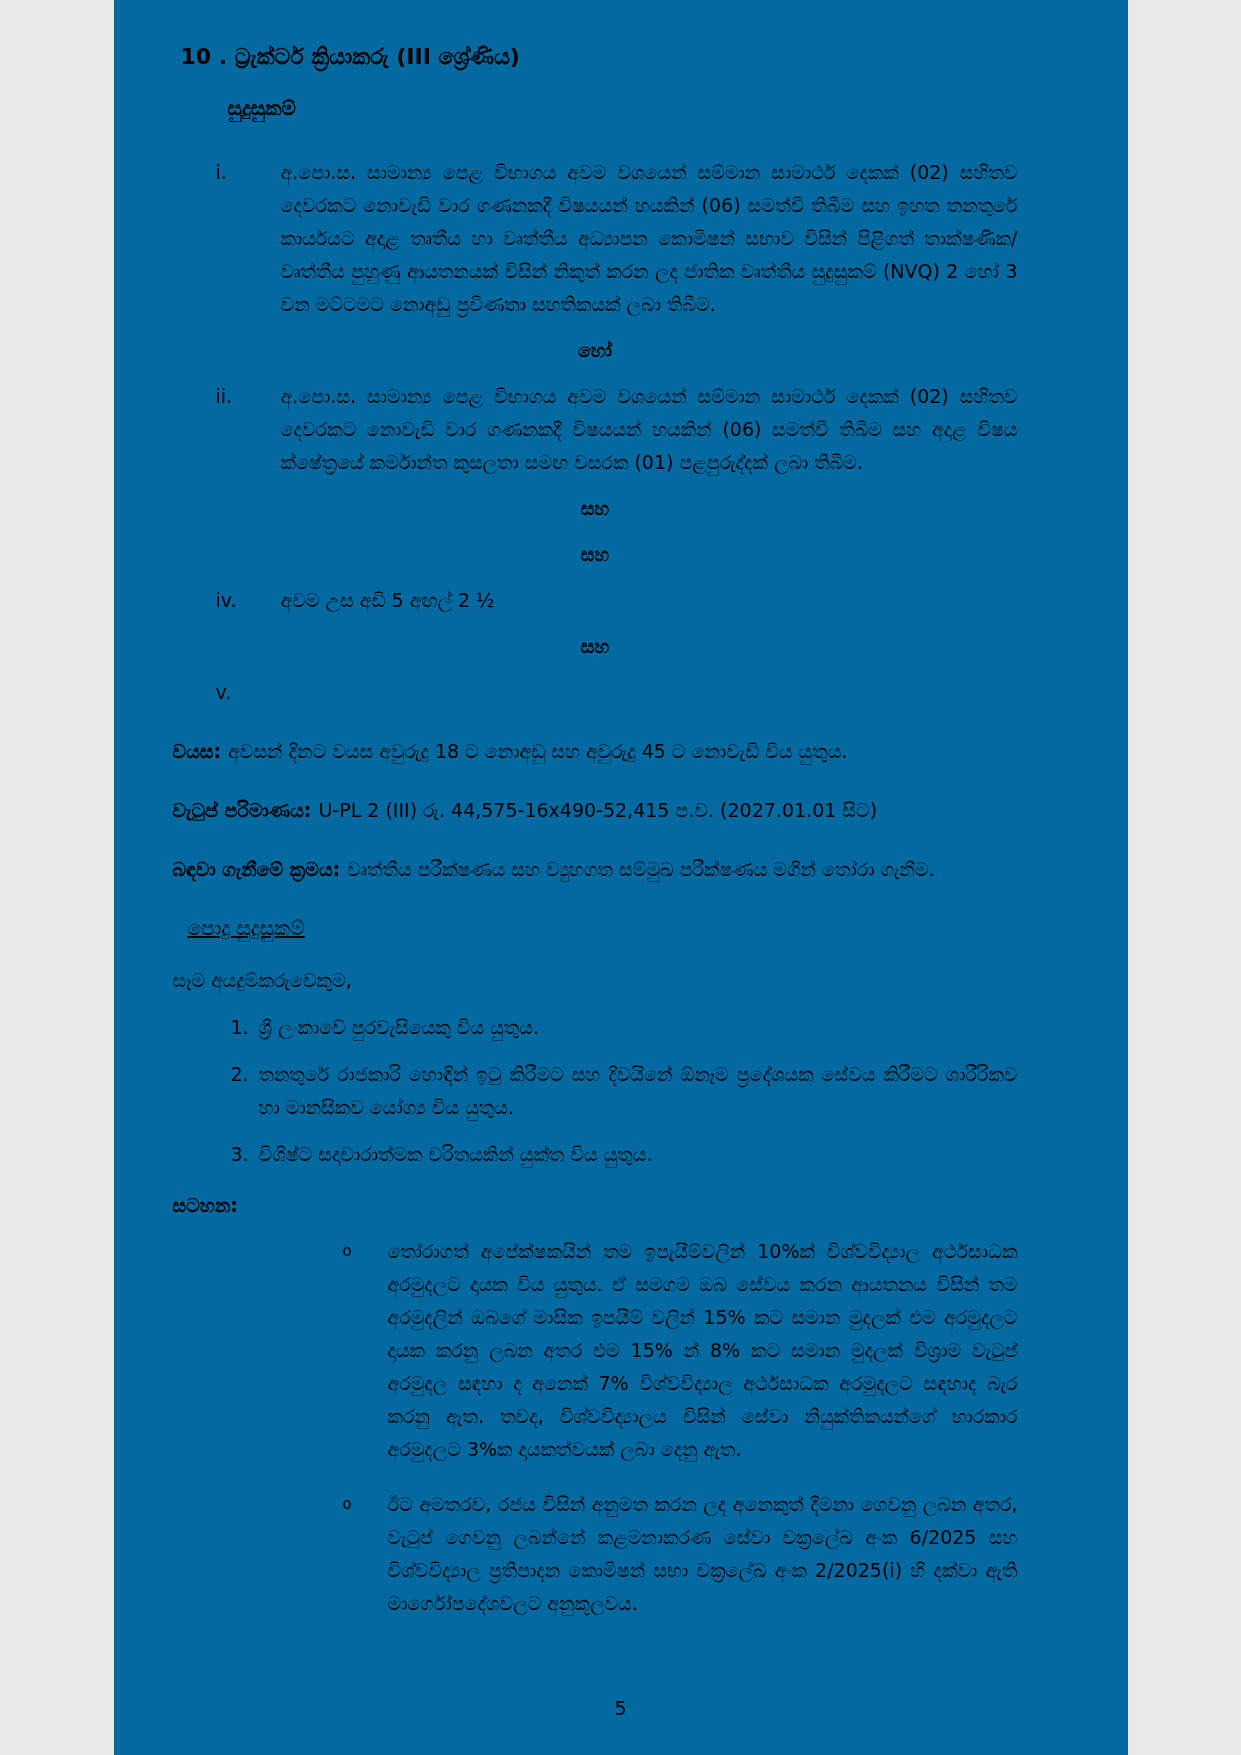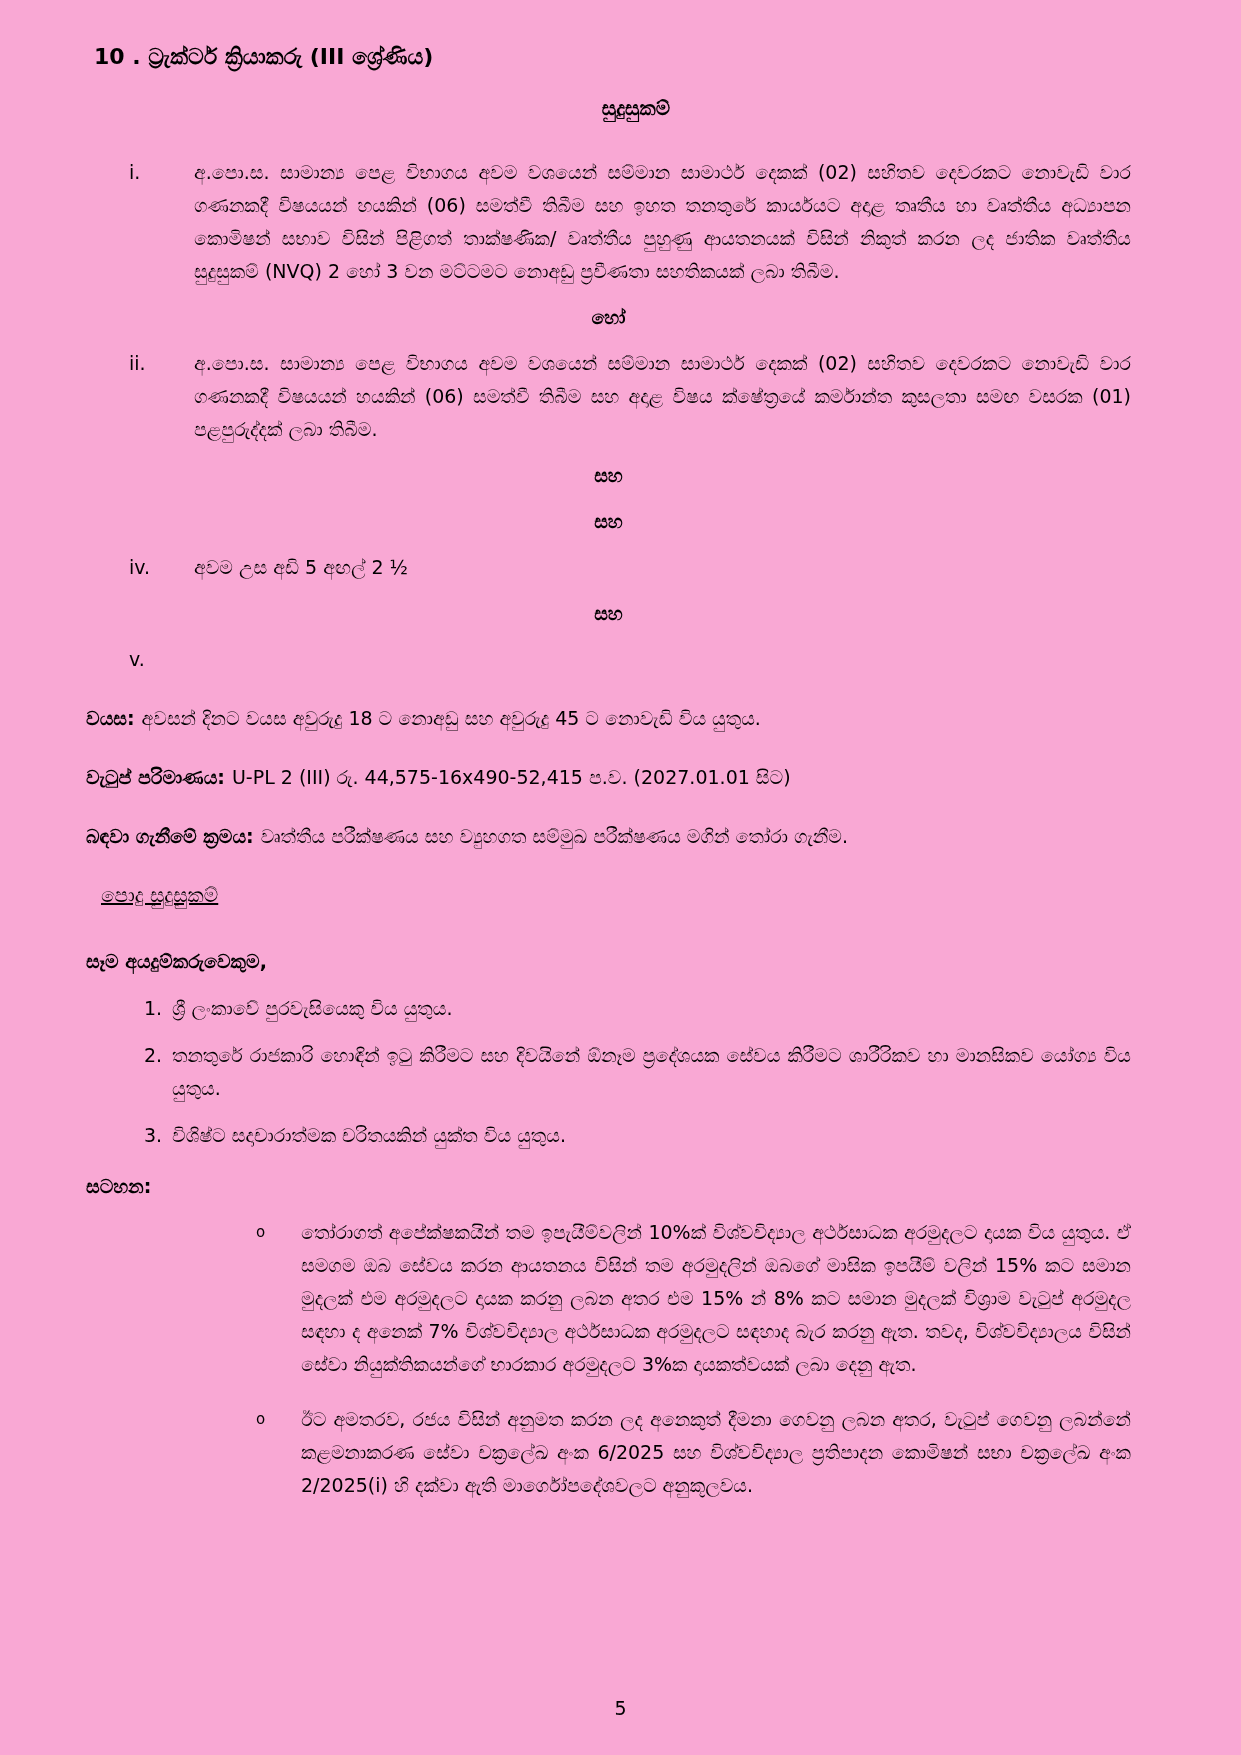--- a/index.html
+++ b/index.html
@@ -1,56 +1,55 @@
 <!DOCTYPE html>
 <html><head>
 <meta charset="utf-8">
 <style>
   html,body { margin:0; padding:0; background:#e8e8e8; }
   .page {
     position:relative;
-    width:1241px; height:1755px;
+    width:1014px; height:1755px;
     margin:0 auto;
-    background:#f9a8d4;
+    background:#0369a1;
     color:#000000;
     font-family:"DejaVu Sans", sans-serif;
     font-size:19px;
     line-height:33px;
     box-sizing:border-box;
-    padding:42px 110px 0 86px;
+    padding:42px 110px 0 59px;
     overflow:hidden;
   }
   .title {
     font-size:22px; line-height:30px;
     font-weight:bold;
     margin:0 0 22px 8px;
   }
   .sub-heading {
     font-size:20px; line-height:28px;
     font-weight:bold;
     margin:0 0 34px 55px;
-    text-align:center;
   }
   .qitem { display:flex; text-align:justify; }
   .qnum  { flex:none; width:65px; margin-left:43px; }
   .qtext { flex:1; }
   .connector {
     text-align:center;
     font-weight:bold;
     margin:13px 0;
   }
   .detail { margin:26px 0 0 0; }
   .detail .dlabel { font-weight:bold; margin-right:7px;text-align:right; }
   .general-heading {
     font-size:20px;
     font-weight:normal;
     text-decoration:underline;
     margin:26px 0 0 15px;
   }
-  .intro { font-weight:bold; margin-top:33px; }
+  .intro { font-weight:normal; margin-top:19px; }
   .gitem { display:flex; text-align:justify; margin-top:14px; }
   .gnum  { flex:none; width:28px; margin-left:58px; }
   .gtext { flex:1; }
   .note-label { font-weight:bold; margin-top:18px; }
   .bullet { display:flex; text-align:justify; margin-top:13px; }
   .bullet.second { margin-top:22px; }
   .bmark { flex:none; width:45px; margin-left:170px; font-size:15px; }
   .btext { flex:1; }
   .page-number {
     position:absolute;

